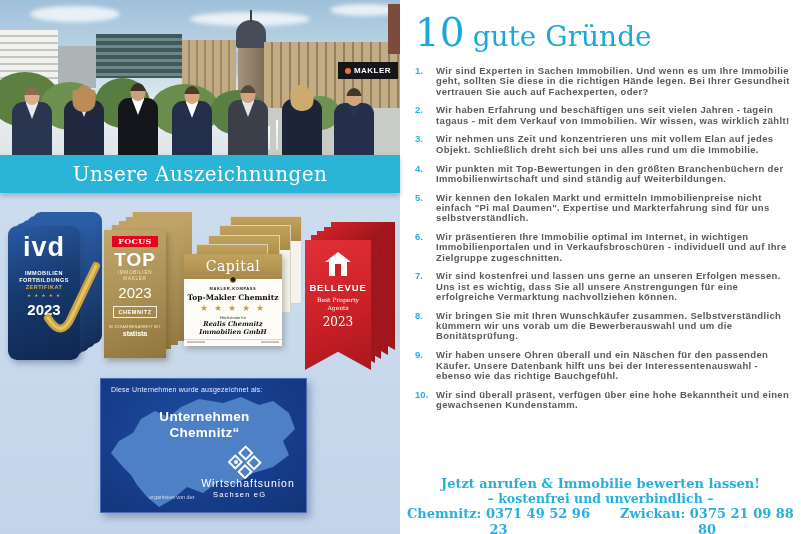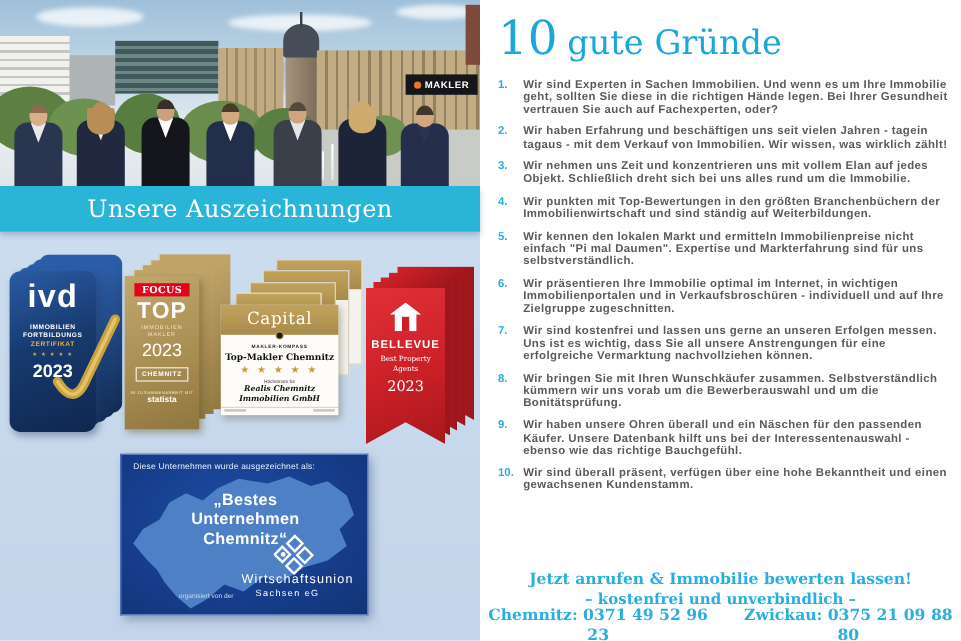--- a/index.html
+++ b/index.html
@@ -322,21 +322,20 @@
         <div class="bv-year">2023</div>
       </div>
     </div>
 
     <div class="blue-box">
       <svg class="saxony-map" width="207" height="125" viewBox="0 0 207 125">
         <polygon fill="#4d80c4" points="22,78 10,64 18,52 32,44 40,30 54,22 68,28 80,18 98,10 122,14 140,8 158,16 172,12 188,24 194,40 182,52 188,66 172,78 152,84 134,96 118,92 102,104 86,98 72,110 58,118 46,108 36,96 30,86"></polygon>
       </svg>
       <div class="bb-intro">Diese Unternehmen wurde ausgezeichnet als:</div>
       <div class="bb-quote">
-        <div>„Bestes</div>
         <div>Unternehmen</div>
         <div>Chemnitz“</div>
       </div>
       <svg class="bb-org-logo" width="34" height="34" viewBox="-17 -17 34 34">
         <g fill="none" stroke="#ffffff" stroke-width="2">
           <rect x="-4" y="-14" width="9" height="9" transform="rotate(45 0 -9)"></rect>
           <rect x="-4" y="5" width="9" height="9" transform="rotate(45 0 9)"></rect>
           <rect x="-14" y="-4" width="9" height="9" transform="rotate(45 -9 0)"></rect>
           <rect x="5" y="-4" width="9" height="9" transform="rotate(45 9 0)"></rect>
         </g>

